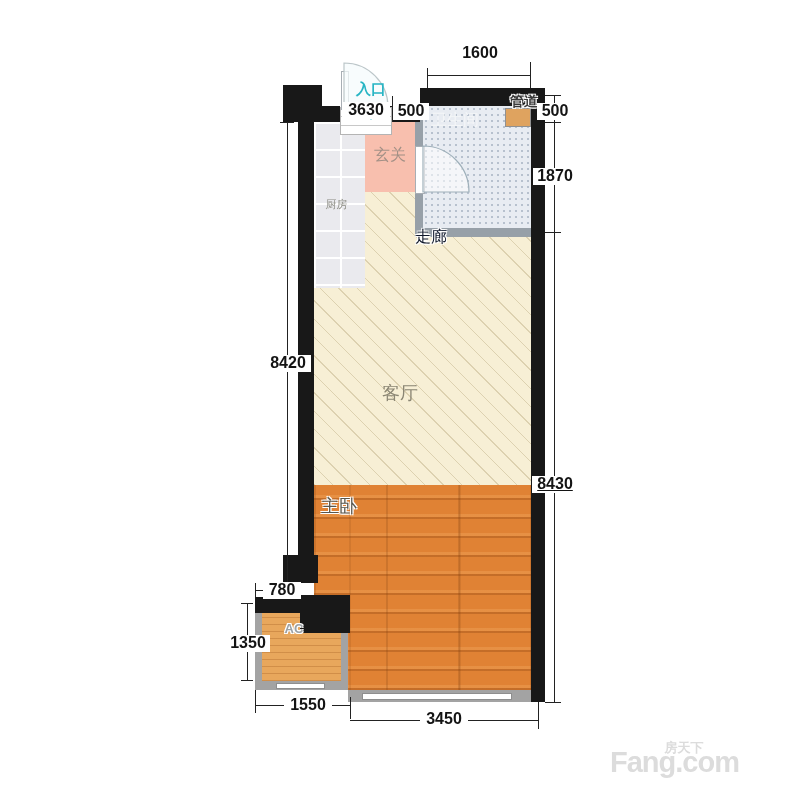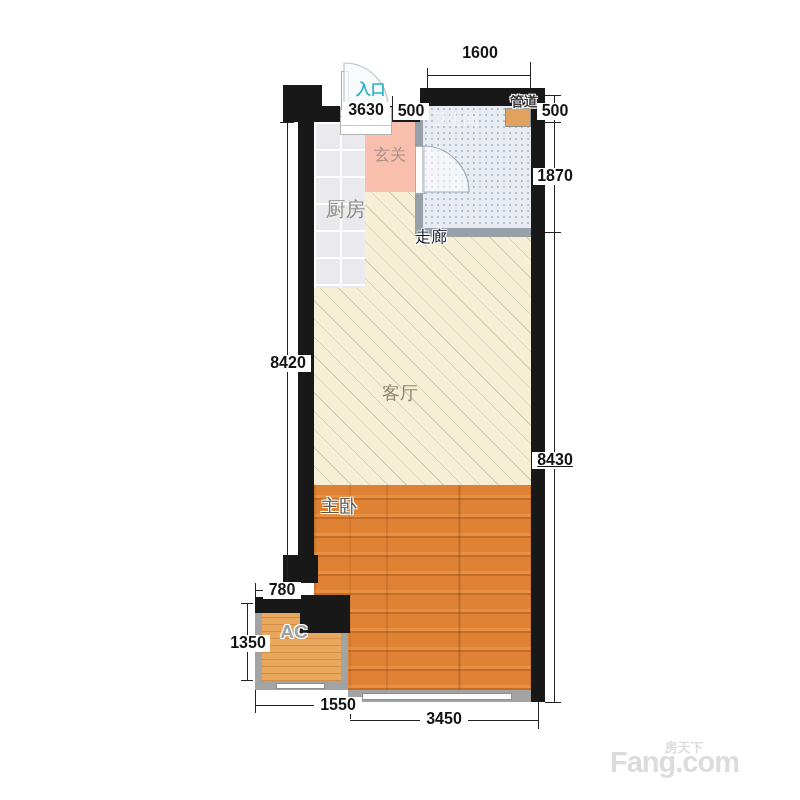--- a/index.html
+++ b/index.html
@@ -83,66 +83,66 @@
   <div class="leaf" style="left:415px;top:146px;width:8px;height:46px;"></div>
 
   <svg width="800" height="800">
     <path d="M344,107 L344,63 A44,44 0 0 1 388,107 Z" fill="rgba(245,251,252,0.75)" stroke="#bcc6c9" stroke-width="1.2"></path>
     <path d="M423,192 L423,146 A46,46 0 0 1 469,192 Z" fill="rgba(255,255,255,0.55)" stroke="#9fb0ba" stroke-width="1.2"></path>
   </svg>
 
   <div class="roomlabel" style="left:346px;top:81px;width:50px;font-size:15px;font-weight:bold;color:#28b5c4;">入口</div>
   <div class="tri-down" style="left:366px;top:113px;"></div>
 
-  <div class="roomlabel" style="left:320px;top:199px;width:51px;font-size:20px;color:#8d8d85;">厨房</div>
+  <div class="roomlabel" style="left:311px;top:199px;width:51px;font-size:11px;color:#8d8d85;">厨房</div>
   <div class="roomlabel" style="left:365px;top:147px;width:50px;font-size:16px;color:#a39086;">玄关</div>
   <div class="roomlabel" style="left:427px;top:112px;width:56px;font-size:16px;color:#f4f6f8;">卫生间</div>
   <div class="roomlabel halo" style="left:500px;top:94px;width:48px;font-size:14px;font-weight:bold;color:#3a3a3a;">管道</div>
   <div class="roomlabel halo" style="left:406px;top:229px;width:50px;font-size:16px;color:#0f172a;">走廊</div>
   <div class="roomlabel" style="left:375px;top:384px;width:50px;font-size:18px;color:#8b8674;">客厅</div>
   <div class="roomlabel halo" style="left:314px;top:497px;width:50px;font-size:18px;color:#57564e;">主卧</div>
-  <div class="roomlabel halo" style="left:274px;top:622px;width:40px;font-size:19px;font-weight:bold;color:#9ba1a5;">AC</div>
+  <div class="roomlabel halo" style="left:274px;top:622px;width:40px;font-size:13px;font-weight:bold;color:#9ba1a5;">AC</div>
 
   <div class="dline" style="left:428px;top:75px;width:103px;height:1px;"></div>
   <div class="dline" style="left:427px;top:68px;width:1px;height:20px;"></div>
   <div class="dline" style="left:530px;top:62px;width:1px;height:26px;"></div>
   <div class="dimtext" style="left:451px;top:45px;width:56px;">1600</div>
 
   <div class="dline" style="left:392px;top:96px;width:1px;height:26px;"></div>
   <div class="dimtext" style="left:342px;top:102px;width:46px;">3630</div>
   <div class="dimtext" style="left:393px;top:103px;width:34px;">500</div>
 
   <div class="dline" style="left:554px;top:95px;width:1px;height:137px;"></div>
   <div class="dline" style="left:545px;top:95px;width:16px;height:1px;"></div>
   <div class="dline" style="left:545px;top:122px;width:16px;height:1px;"></div>
   <div class="dline" style="left:545px;top:232px;width:16px;height:1px;"></div>
   <div class="dimtext" style="left:537px;top:103px;width:34px;">500</div>
   <div class="dimtext" style="left:533px;top:168px;width:42px;">1870</div>
   <div class="dline" style="left:554px;top:232px;width:1px;height:470px;"></div>
   <div class="dline" style="left:545px;top:702px;width:16px;height:1px;"></div>
-  <div class="dimtext" style="left:532px;top:452px;width:44px;text-decoration:underline;">8430</div>
+  <div class="dimtext" style="left:532px;top:476px;width:44px;text-decoration:underline;">8430</div>
 
   <div class="dline" style="left:287px;top:122px;width:1px;height:461px;"></div>
   <div class="dline" style="left:280px;top:122px;width:14px;height:1px;"></div>
   <div class="dline" style="left:280px;top:582px;width:14px;height:1px;"></div>
   <div class="dimtext" style="left:265px;top:355px;width:44px;">8420</div>
 
   <div class="dline" style="left:255px;top:590px;width:45px;height:1px;"></div>
   <div class="dline" style="left:255px;top:583px;width:1px;height:14px;"></div>
   <div class="dimtext" style="left:263px;top:582px;width:36px;text-align:center;">780</div>
 
   <div class="dline" style="left:247px;top:603px;width:1px;height:78px;"></div>
   <div class="dline" style="left:241px;top:603px;width:12px;height:1px;"></div>
   <div class="dline" style="left:241px;top:680px;width:12px;height:1px;"></div>
   <div class="dimtext" style="left:226px;top:635px;width:42px;">1350</div>
 
   <div class="dline" style="left:255px;top:705px;width:95px;height:1px;"></div>
   <div class="dline" style="left:255px;top:690px;width:1px;height:23px;"></div>
   <div class="dline" style="left:350px;top:697px;width:1px;height:22px;"></div>
-  <div class="dimtext" style="left:284px;top:697px;width:46px;margin-left:30px;">1550</div>
+  <div class="dimtext" style="left:284px;top:697px;width:46px;">1550</div>
 
   <div class="dline" style="left:350px;top:720px;width:188px;height:1px;"></div>
   <div class="dline" style="left:538px;top:702px;width:1px;height:27px;"></div>
   <div class="dimtext" style="left:420px;top:711px;width:46px;">3450</div>
 
   <div class="wm-cn" style="left:654px;top:739px;width:60px;">房天下</div>
   <div class="wm-en" style="left:610px;top:748px;width:190px;">Fang.com</div>
 
 </div>
 

